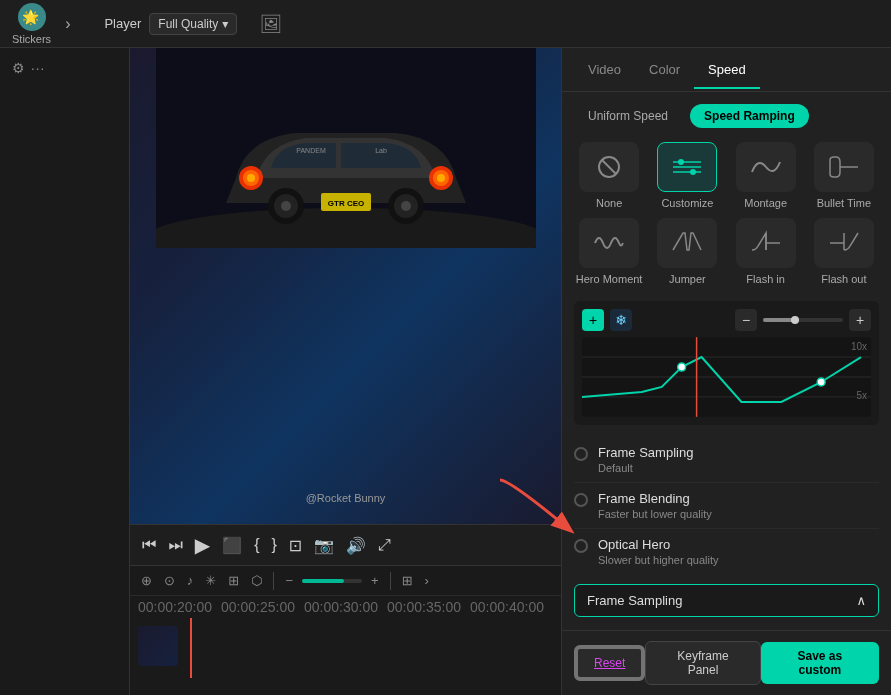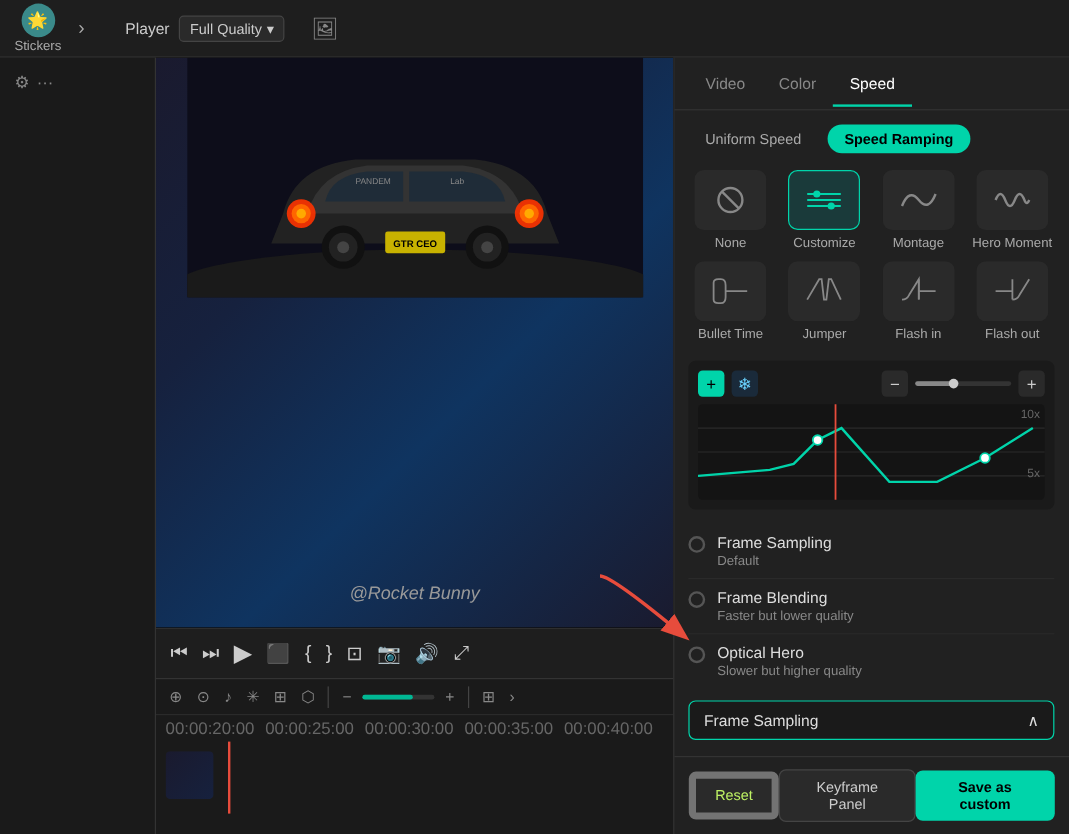--- a/index.html
+++ b/index.html
@@ -475,22 +475,23 @@
     }
     .action-btn {
       padding: 7px 16px;
       border-radius: 6px;
       font-size: 12px;
       cursor: pointer;
       border: none;
     }
     .btn-reset {
       background: #2a2a2a;
-      color: #bef264;
-      border: 6px solid #737373;
+      color: #d946ef;
+      border: 4px solid #737373;
+      text-decoration: underline;
     }
     .btn-keyframe {
       background: #2a2a2a;
       color: #ccc;
       border: 1px solid #444;
     }
     .btn-save {
       background: #00d4aa;
       color: #000;
       font-weight: 600;
@@ -562,21 +563,21 @@
           <circle cx="130" cy="158" r="12" fill="#222"></circle>
           <circle cx="130" cy="158" r="5" fill="#444"></circle>
           <circle cx="250" cy="158" r="18" fill="#111"></circle>
           <circle cx="250" cy="158" r="12" fill="#222"></circle>
           <circle cx="250" cy="158" r="5" fill="#444"></circle>
 
           <text x="155" y="105" text-anchor="middle" fill="#888" font-size="7">PANDEM</text>
           <text x="225" y="105" text-anchor="middle" fill="#888" font-size="7">Lab</text>
         </svg>
         <div style="position:absolute; bottom:20px; left:50%; transform:translateX(-50%); text-align:center;">
-          <div style="color:#999; font-size:15px; font-style:italic;">@Rocket Bunny</div>
+          <div style="color:#999; font-size:11px; ">@Rocket Bunny</div>
         </div>
       </div>
     </div>
 
     <div class="playback-section">
       <div class="controls-row">
         <span class="ctrl-btn">⏮</span>
         <span class="ctrl-btn">⏭</span>
         <span class="ctrl-btn" style="font-size:20px;">▶</span>
         <span class="ctrl-btn">⬛</span>
@@ -670,34 +671,34 @@
             <svg viewBox="0 0 36 30" fill="none">
               <path d="M4 20 Q10 5 18 15 Q26 25 32 10" stroke="#888" stroke-width="2" fill="none"></path>
             </svg>
           </div>
           <span class="preset-label">Montage</span>
         </div>
 
         <div class="preset-item">
           <div class="preset-icon">
             <svg viewBox="0 0 36 30" fill="none">
-              <path d="M4 15 Q8 5 12 15 Q16 25 20 15 Q24 5 28 15 Q30 20 32 15" stroke="#888" stroke-width="2" fill="none"></path>
+              <path d="M4 8 L4 22 Q4 25 8 25 L10 25 Q14 25 14 20 L14 10 Q14 5 10 5 L8 5 Q4 5 4 8 Z" stroke="#888" stroke-width="1.5" fill="none"></path>
+              <line x1="14" y1="15" x2="32" y2="15" stroke="#888" stroke-width="1.5"></line>
             </svg>
           </div>
-          <span class="preset-label">Hero Moment</span>
+          <span class="preset-label">Bullet Time</span>
         </div>
 
         <div class="preset-item">
           <div class="preset-icon">
             <svg viewBox="0 0 36 30" fill="none">
-              <path d="M4 8 L4 22 Q4 25 8 25 L10 25 Q14 25 14 20 L14 10 Q14 5 10 5 L8 5 Q4 5 4 8 Z" stroke="#888" stroke-width="1.5" fill="none"></path>
-              <line x1="14" y1="15" x2="32" y2="15" stroke="#888" stroke-width="1.5"></line>
+              <path d="M4 15 Q8 5 12 15 Q16 25 20 15 Q24 5 28 15 Q30 20 32 15" stroke="#888" stroke-width="2" fill="none"></path>
             </svg>
           </div>
-          <span class="preset-label">Bullet Time</span>
+          <span class="preset-label">Hero Moment</span>
         </div>
 
         <div class="preset-item">
           <div class="preset-icon">
             <svg viewBox="0 0 36 30" fill="none">
               <path d="M4 22 L14 5 L16 5 L18 22 L20 22 L22 5 L24 5 L32 22" stroke="#888" stroke-width="1.5" fill="none"></path>
             </svg>
           </div>
           <span class="preset-label">Jumper</span>
         </div>

